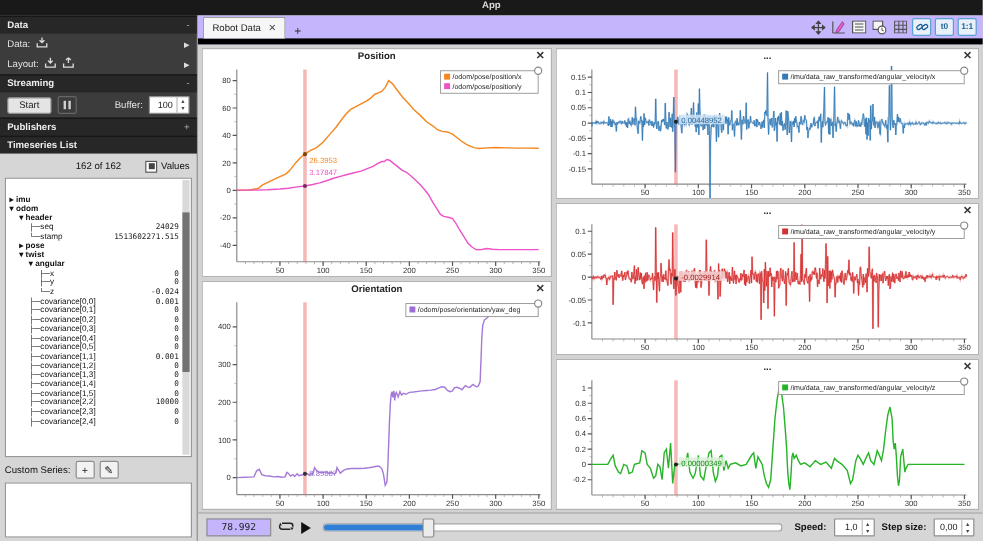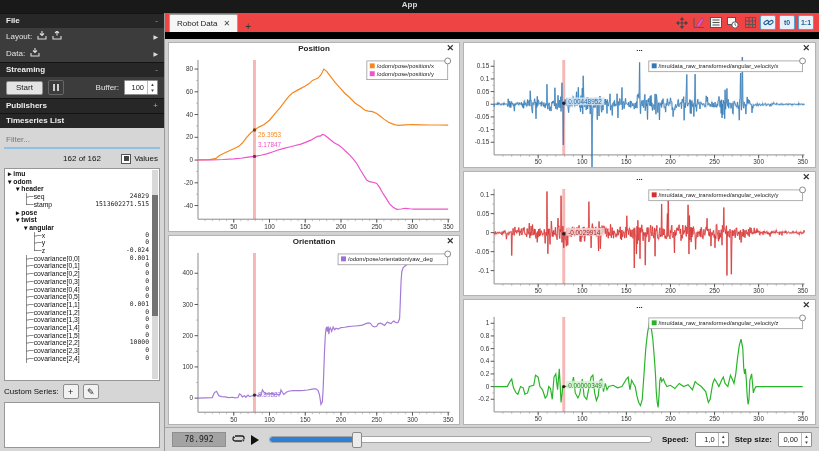--- a/index.html
+++ b/index.html
@@ -24,102 +24,102 @@
   .spin{background:#fff;border:1px solid #8f8f8f;border-radius:1px;display:flex;align-items:stretch;height:13px;}
   .spin .v{font-size:7.5px;color:#222;padding:0 3px;display:flex;align-items:center;min-width:16px;justify-content:flex-end;}
   .spin .ud{display:flex;flex-direction:column;border-left:1px solid #bbb;width:9px;}
   .spin .ud b{flex:1;font-size:4.5px;color:#444;display:flex;align-items:center;justify-content:center;font-weight:normal;}
   .lightpane{background:#d6d6d6;flex:1;display:flex;flex-direction:column;padding:4px 4px 3px;gap:3px;min-height:0;}
   .filter{background:transparent;border:none;outline:none;border-bottom:2px solid #8fc1e3;font-size:8px;color:#555;height:13px;font-family:"Liberation Sans",sans-serif;}
   .counts{position:relative;font-size:8px;color:#111;height:13px;display:flex;align-items:center;justify-content:center;}
   .values-wrap{position:absolute;right:2px;display:flex;align-items:center;gap:3px;}
   .cb{width:8px;height:8px;border:1px solid #555;background:#fff;display:flex;align-items:center;justify-content:center;}
   .cb i{width:5px;height:5px;background:#444;display:block;}
-  .tree{background:#fff;border:1px solid #979797;flex:1;overflow:hidden;position:relative;min-height:0;padding-top:1px;}
+  .tree{background:#fff;border:1px solid #979797;flex:1;overflow:hidden;position:relative;min-height:0;padding-top:14px;}
   .trow{display:flex;justify-content:space-between;font-size:6.8px;line-height:7.7px;color:#111;white-space:nowrap;}
   .tname{overflow:hidden;}
   .tname b{font-weight:bold;}
   .tval{padding-right:10px;font-family:"DejaVu Sans Mono",monospace;font-size:6.4px;color:#222;}
   .scrollbar{position:absolute;right:1px;top:1px;bottom:1px;width:6px;background:#d9d9d9;}
   .scrollbar .thumb{position:absolute;top:12%;height:58%;left:0;right:0;background:#737373;}
   .custom-row{display:flex;align-items:center;gap:4px;font-size:8px;color:#111;}
   .sqbtn{width:14px;height:13px;background:#f2f2f2;border:1px solid #8f8f8f;border-radius:2px;display:flex;align-items:center;justify-content:center;font-size:9px;color:#222;}
   .emptybox{height:44px;background:#fff;border:1px solid #979797;}
   
   .main{flex:1;display:flex;flex-direction:column;background:#d2d2d2;min-width:0;}
-  .tabbar{height:19px;display:flex;align-items:flex-end;position:relative;border-bottom:7px solid #000000;background:#ef4444;}
+  .tabbar{height:19px;display:flex;align-items:flex-end;position:relative;border-bottom:5px solid #000000;background:#c4b5fd;}
   .tab{background:#f6f6f6;border:1px solid #a0a0a0;border-bottom:none;border-radius:2px 2px 0 0;font-size:8px;padding:2px 7px;display:flex;gap:6px;align-items:center;margin-left:4px;color:#222;height:13px;}
   .tab .x{color:#444;font-size:8px;}
   .tab-add{font-size:10px;color:#333;padding:0 7px;}
   .toolbar{position:absolute;right:5px;top:2px;display:flex;gap:3px;align-items:center;}
   .ticon{width:14px;height:13px;display:flex;align-items:center;justify-content:center;font-size:7px;color:#3a3a3a;}
   .ticon.active{border:1px solid #5a9fd4;border-radius:2px;background:#e8f1fa;color:#1d5f96;font-weight:bold;}
   .plotgrid{flex:1;display:flex;gap:3px;padding:3px 3px 2px;min-height:0;}
   .colL{width:292px;display:flex;flex-direction:column;gap:3px;}
   .colR{flex:1;display:flex;flex-direction:column;gap:3px;min-width:0;}
   .plot{background:#fff;border:1px solid #b3b3b3;flex:1;display:flex;flex-direction:column;position:relative;min-height:0;}
   .plot-head{height:13px;position:relative;text-align:center;font-size:8px;color:#222;flex:none;padding-top:1px;font-weight:bold;}
   .plot-close{position:absolute;right:5px;top:1px;font-size:9px;color:#333;line-height:9px;}
   .plot-svg{flex:1;width:100%;min-height:0;display:block;}
   .tick{font-size:6.5px;fill:#333;}
   .leg{font-size:6px;fill:#222;}
   .ann{font-size:6.5px;}
   
   .timebar{height:23px;background:#d6d6d6;border-top:1px solid #a8a8a8;display:flex;align-items:center;gap:6px;padding:0 7px;font-size:8px;color:#111;flex:none;}
-  .timeval{width:52px;height:13px;background:#a3a3a3;border:1px solid #8f8f8f;text-align:center;font-size:8px;line-height:13px;font-family:"DejaVu Sans Mono",monospace;color:#222;}
+  .timeval{width:52px;height:13px;background:#c4b5fd;border:1px solid #8f8f8f;text-align:center;font-size:8px;line-height:13px;font-family:"DejaVu Sans Mono",monospace;color:#222;}
   .play{width:0;height:0;border-top:5px solid transparent;border-bottom:5px solid transparent;border-left:8px solid #111;}
   .slider{flex:1;height:5px;background:#fdfdfd;border:1px solid #a5a5a5;border-radius:3px;position:relative;margin:0 4px;}
   .slider-fill{position:absolute;left:0;top:0;bottom:0;background:#2f7fd6;border-radius:3px 0 0 3px;}
   .slider-handle{position:absolute;top:-5px;width:8px;height:14px;background:#ececec;border:1px solid #8a8a8a;border-radius:2px;}
   .blab{font-weight:bold;}
 </style>
 </head>
 <body>
 
 <div class="menubar">
   <span>App</span>
   <span>Tools</span>
   <span>Help</span>
 </div>
 
 <div class="cols">
 
   <div class="sidebar">
     <div class="sec-h">
-      <span>File</span>
+      <span>Data</span>
       <span class="sec-ind">-</span>
+    </div>
+    <div class="srow">
+      <span>Data:</span>
+      <span class="mini-ic">
+        <svg width="10" height="9" viewBox="0 0 10 9">
+            <path d="M1 5v3h8V5" fill="none" stroke="#ddd" stroke-width="1.1"></path>
+            <path d="M5 0v4M3 2.5L5 4.5 7 2.5" fill="none" stroke="#ddd" stroke-width="1.1"></path>
+          </svg>
+      </span>
+      <span class="spacer"></span>
+      <span class="arr">▶</span>
     </div>
     <div class="srow">
       <span>Layout:</span>
       <span class="mini-ic">
         <svg width="10" height="9" viewBox="0 0 10 9">
             <path d="M1 5v3h8V5" fill="none" stroke="#ddd" stroke-width="1.1"></path>
             <path d="M5 0v4M3 2.5L5 4.5 7 2.5" fill="none" stroke="#ddd" stroke-width="1.1"></path>
           </svg>
       </span>
       <span class="mini-ic">
         <svg width="10" height="9" viewBox="0 0 10 9">
             <path d="M1 5v3h8V5" fill="none" stroke="#ddd" stroke-width="1.1"></path>
             <path d="M5 4.5V0.5M3 2L5 0 7 2" fill="none" stroke="#ddd" stroke-width="1.1"></path>
           </svg>
       </span>
       <span class="spacer"></span>
       <span class="arr">▶</span>
     </div>
-    <div class="srow">
-      <span>Data:</span>
-      <span class="mini-ic">
-        <svg width="10" height="9" viewBox="0 0 10 9">
-            <path d="M1 5v3h8V5" fill="none" stroke="#ddd" stroke-width="1.1"></path>
-            <path d="M5 0v4M3 2.5L5 4.5 7 2.5" fill="none" stroke="#ddd" stroke-width="1.1"></path>
-          </svg>
-      </span>
-      <span class="spacer"></span>
-      <span class="arr">▶</span>
-    </div>
     <div class="sec-h">
       <span>Streaming</span>
       <span class="sec-ind">-</span>
     </div>
     <div class="srow">
       <span class="btn">Start</span>
       <span class="pausebtn">
           <i></i>
           <i></i>
         </span>
@@ -135,21 +135,20 @@
     </div>
     <div class="sec-h">
       <span>Publishers</span>
       <span class="sec-ind">+</span>
     </div>
     <div class="sec-h">
       <span>Timeseries List</span>
       <span class="sec-ind"></span>
     </div>
     <div class="lightpane">
-      <input class="filter" placeholder="Filter..." style="">
       <div class="counts">
         <span>162 of 162</span>
         <span class="values-wrap">
           <span class="cb">
               <i></i>
             </span>
           <span>Values</span>
         </span>
       </div>
       <div class="tree">

